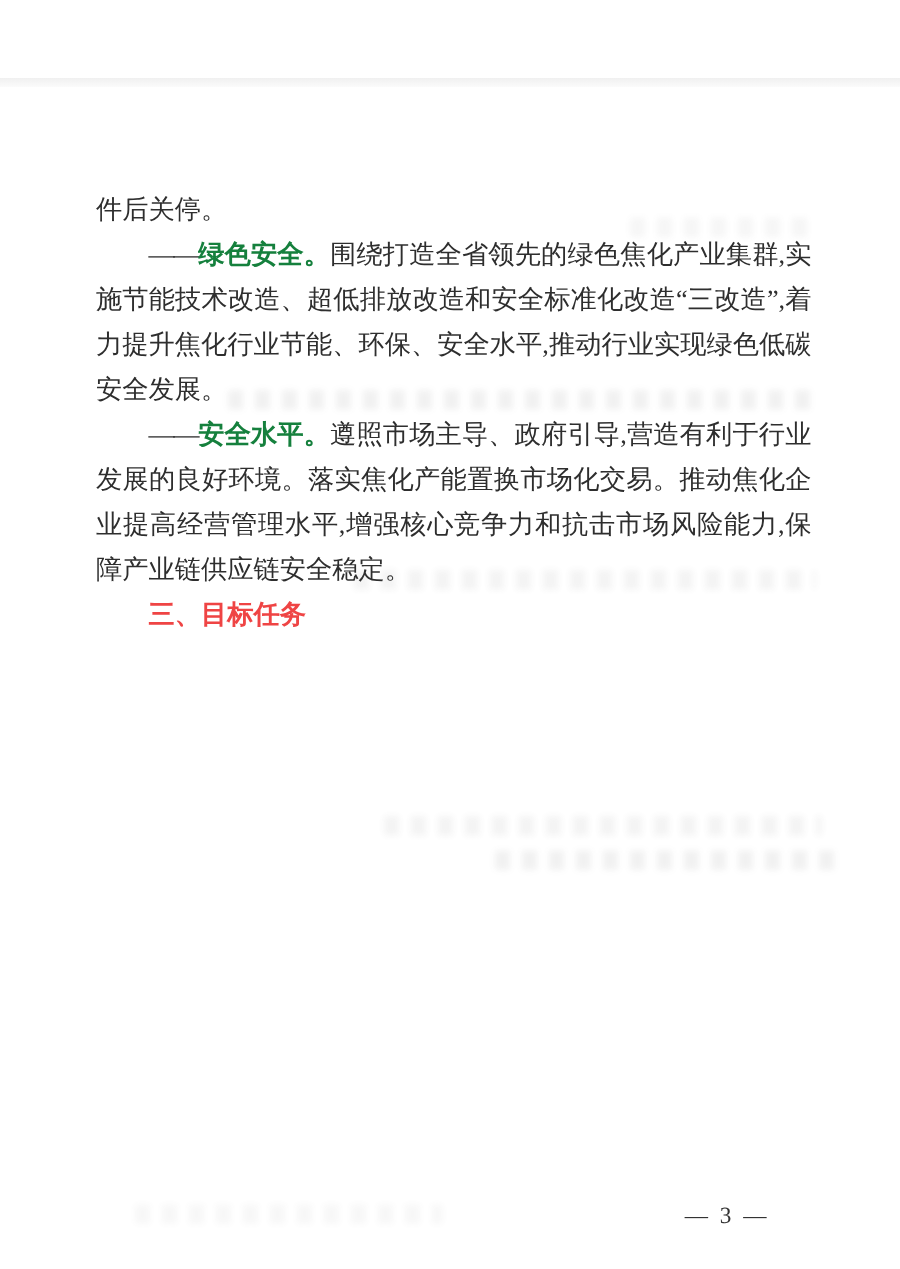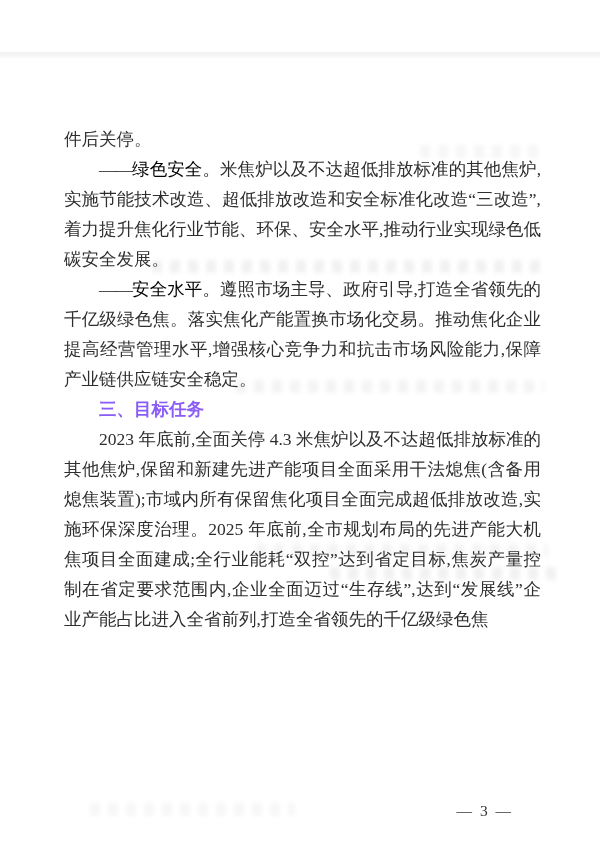--- a/index.html
+++ b/index.html
@@ -54,49 +54,48 @@
     text-justify: inter-ideograph;
     font-kerning: none;
   }
   .para { margin: 0; }
   .para.continuation { text-indent: 0; }
   .para.dash-lead,
   .para.body,
   .para.heading { text-indent: 2em; }
   .para.heading {
     font-weight: bold;
-    color: #8b5cf6;
+    color: #ef4444;
   }
   .term {
-    font-weight: normal;
-    color: #000000;
+    font-weight: bold;
+    color: #15803d;
   }
   .dash { letter-spacing: -1px; }
   .page-number {
     position: absolute;
     top: 750px;
     right: 87px;
     font-size: 15.5px;
     line-height: 30px;
     color: #333333;
     letter-spacing: 2px;
   }
 </style>
 </head>
 <body>
 
 <div class="sheet">
   <div class="scan-edge-top"></div>
 
   <div class="doc-body">
       <p class="para continuation">件后关停。</p>
-      <p class="para dash-lead"><span class="dash">——</span><strong class="term">绿色安全。</strong><span>米焦炉以及不达超低排放标准的其他焦炉,实施节能技术改造、超低排放改造和安全标准化改造“三改造”,着力提升焦化行业节能、环保、安全水平,推动行业实现绿色低碳安全发展。</span></p>
-      <p class="para dash-lead"><span class="dash">——</span><strong class="term">安全水平。</strong><span>遵照市场主导、政府引导,打造全省领先的千亿级绿色焦。落实焦化产能置换市场化交易。推动焦化企业提高经营管理水平,增强核心竞争力和抗击市场风险能力,保障产业链供应链安全稳定。</span></p>
+      <p class="para dash-lead"><span class="dash">——</span><strong class="term">绿色安全。</strong><span>围绕打造全省领先的绿色焦化产业集群,实施节能技术改造、超低排放改造和安全标准化改造“三改造”,着力提升焦化行业节能、环保、安全水平,推动行业实现绿色低碳安全发展。</span></p>
+      <p class="para dash-lead"><span class="dash">——</span><strong class="term">安全水平。</strong><span>遵照市场主导、政府引导,营造有利于行业发展的良好环境。落实焦化产能置换市场化交易。推动焦化企业提高经营管理水平,增强核心竞争力和抗击市场风险能力,保障产业链供应链安全稳定。</span></p>
       <p class="para heading">三、目标任务</p>
-      <p class="para body">2023 年底前,全面关停 4.3 米焦炉以及不达超低排放标准的其他焦炉,保留和新建先进产能项目全面采用干法熄焦(含备用熄焦装置);市域内所有保留焦化项目全面完成超低排放改造,实施环保深度治理。2025 年底前,全市规划布局的先进产能大机焦项目全面建成;全行业能耗“双控”达到省定目标,焦炭产量控制在省定要求范围内,企业全面迈过“生存线”,达到“发展线”企业产能占比进入全省前列,打造全省领先的千亿级绿色焦</p>
     </div>
 
   <div class="ghost g1"></div>
   <div class="ghost g2"></div>
   <div class="ghost g3"></div>
   <div class="ghost g4"></div>
   <div class="ghost g5"></div>
   <div class="ghost g6"></div>
 
   <div class="page-number">— 3 —</div>

